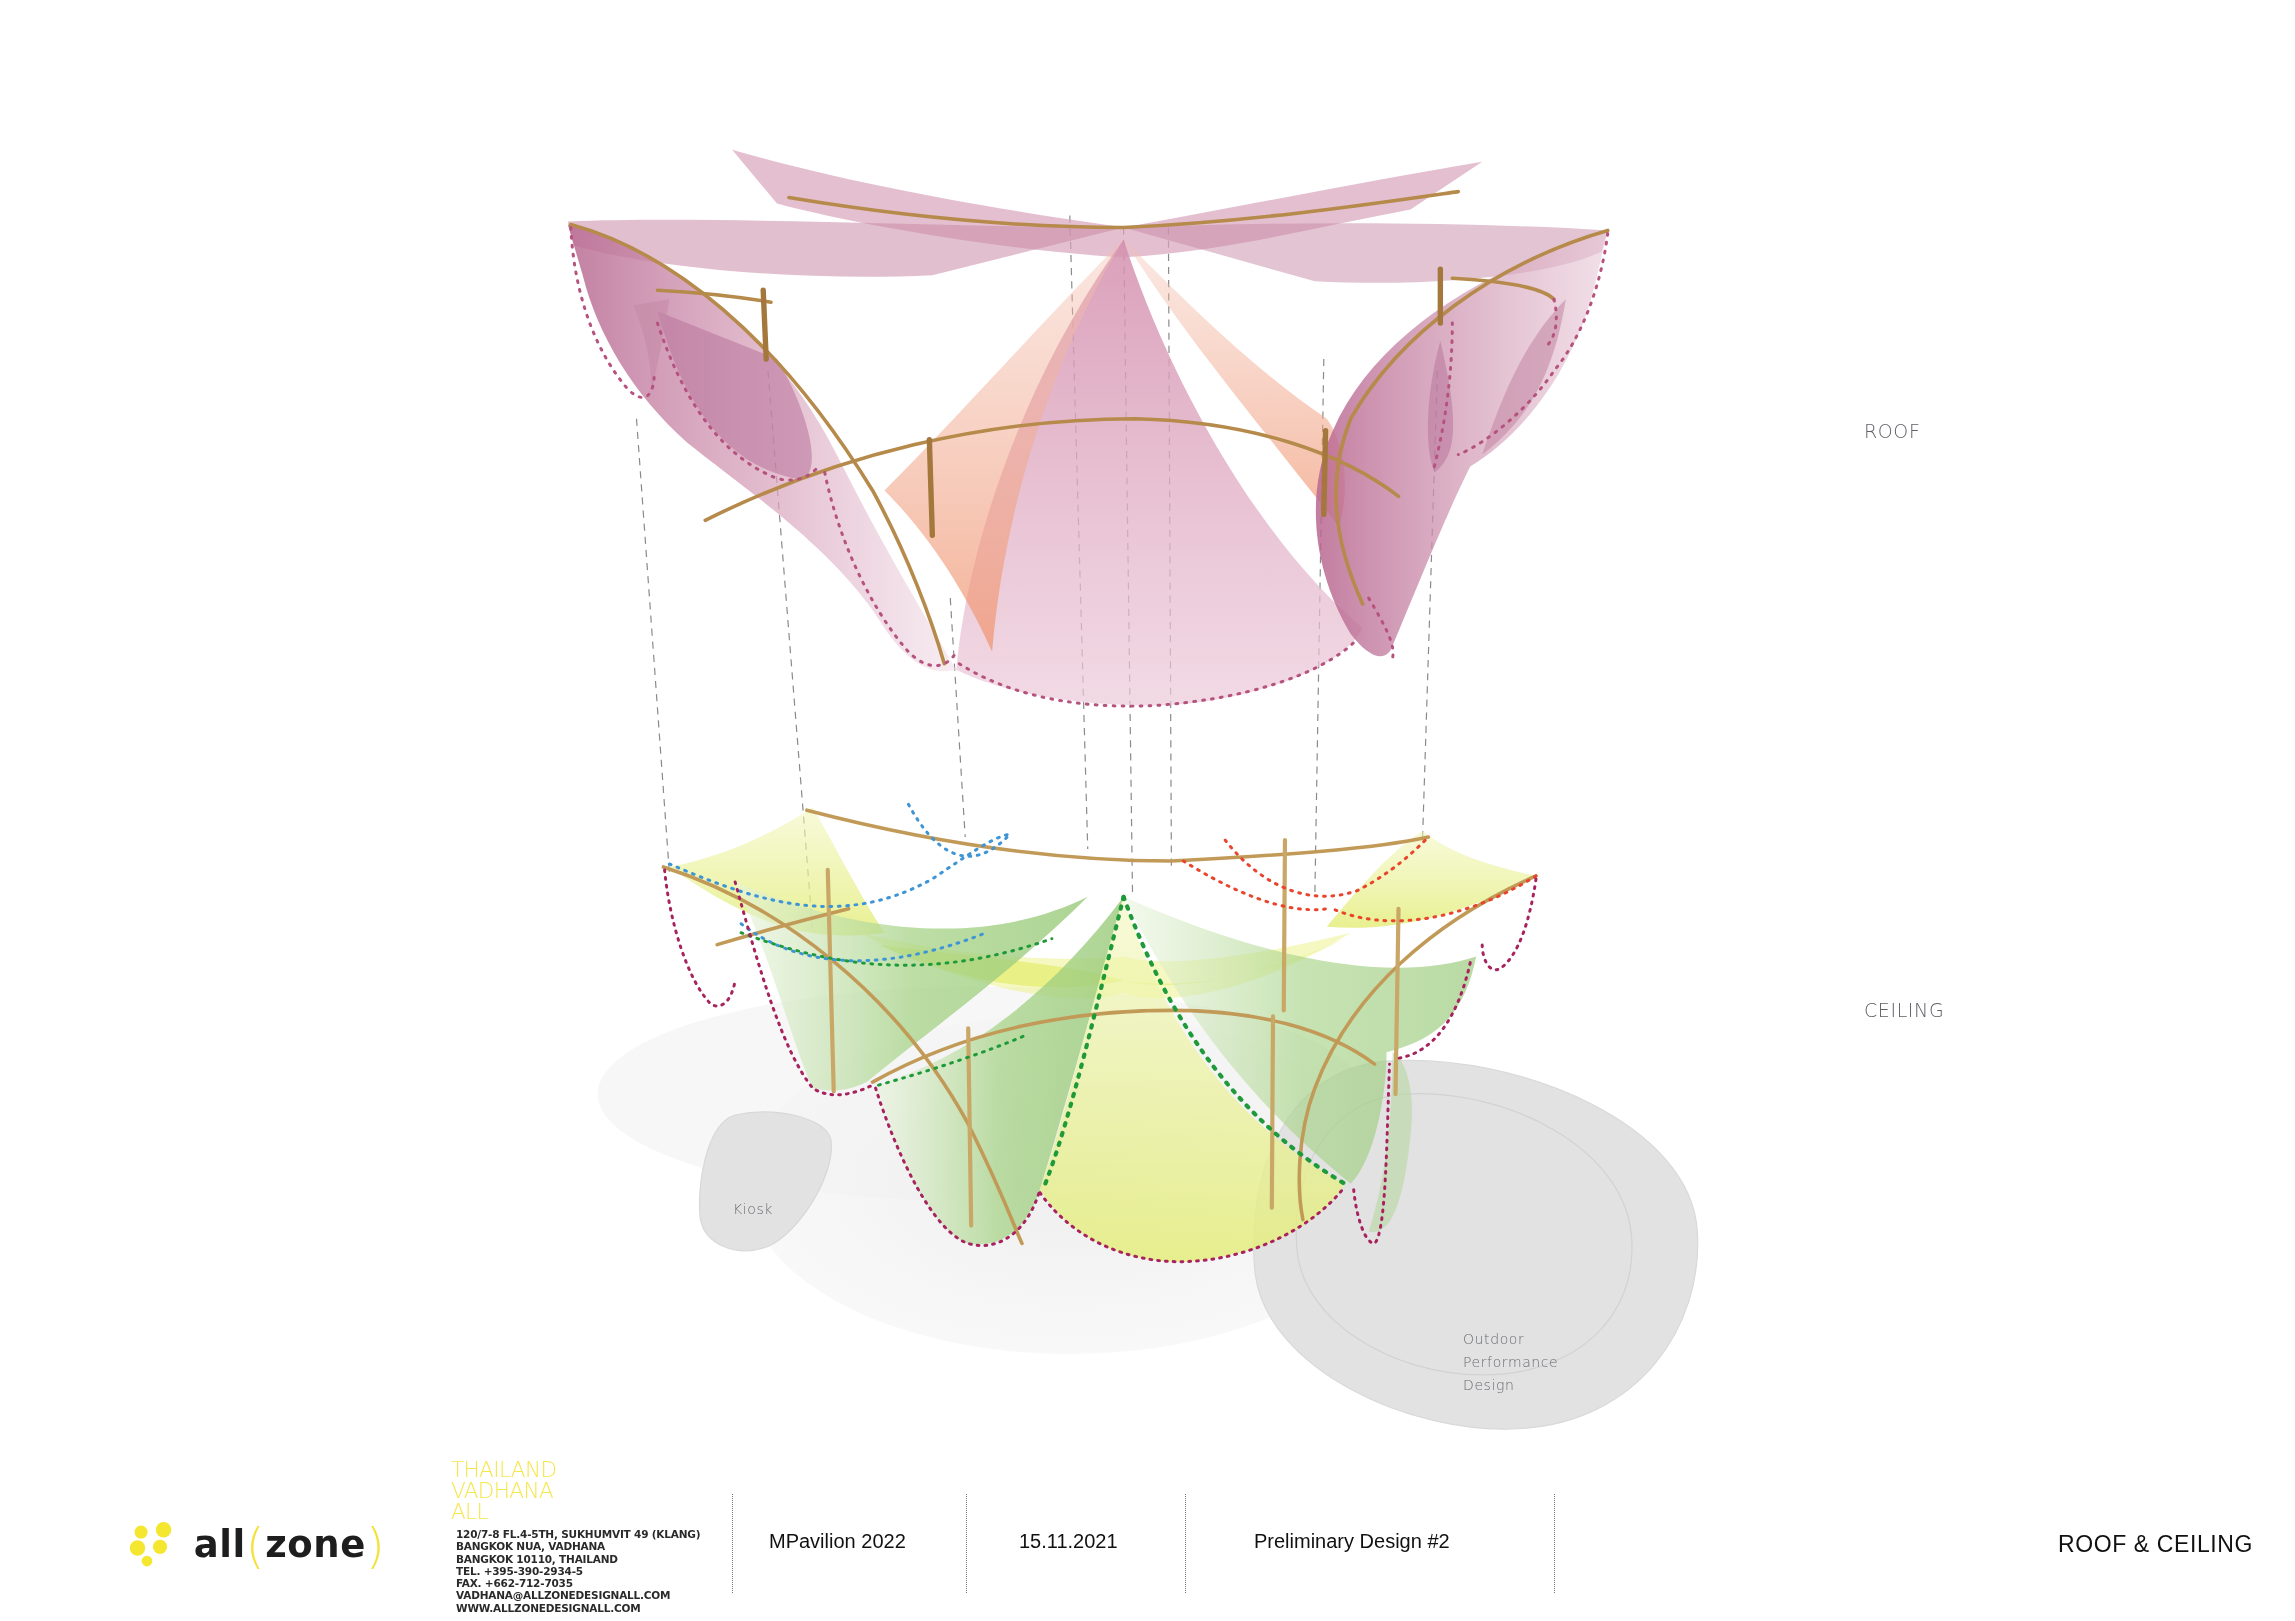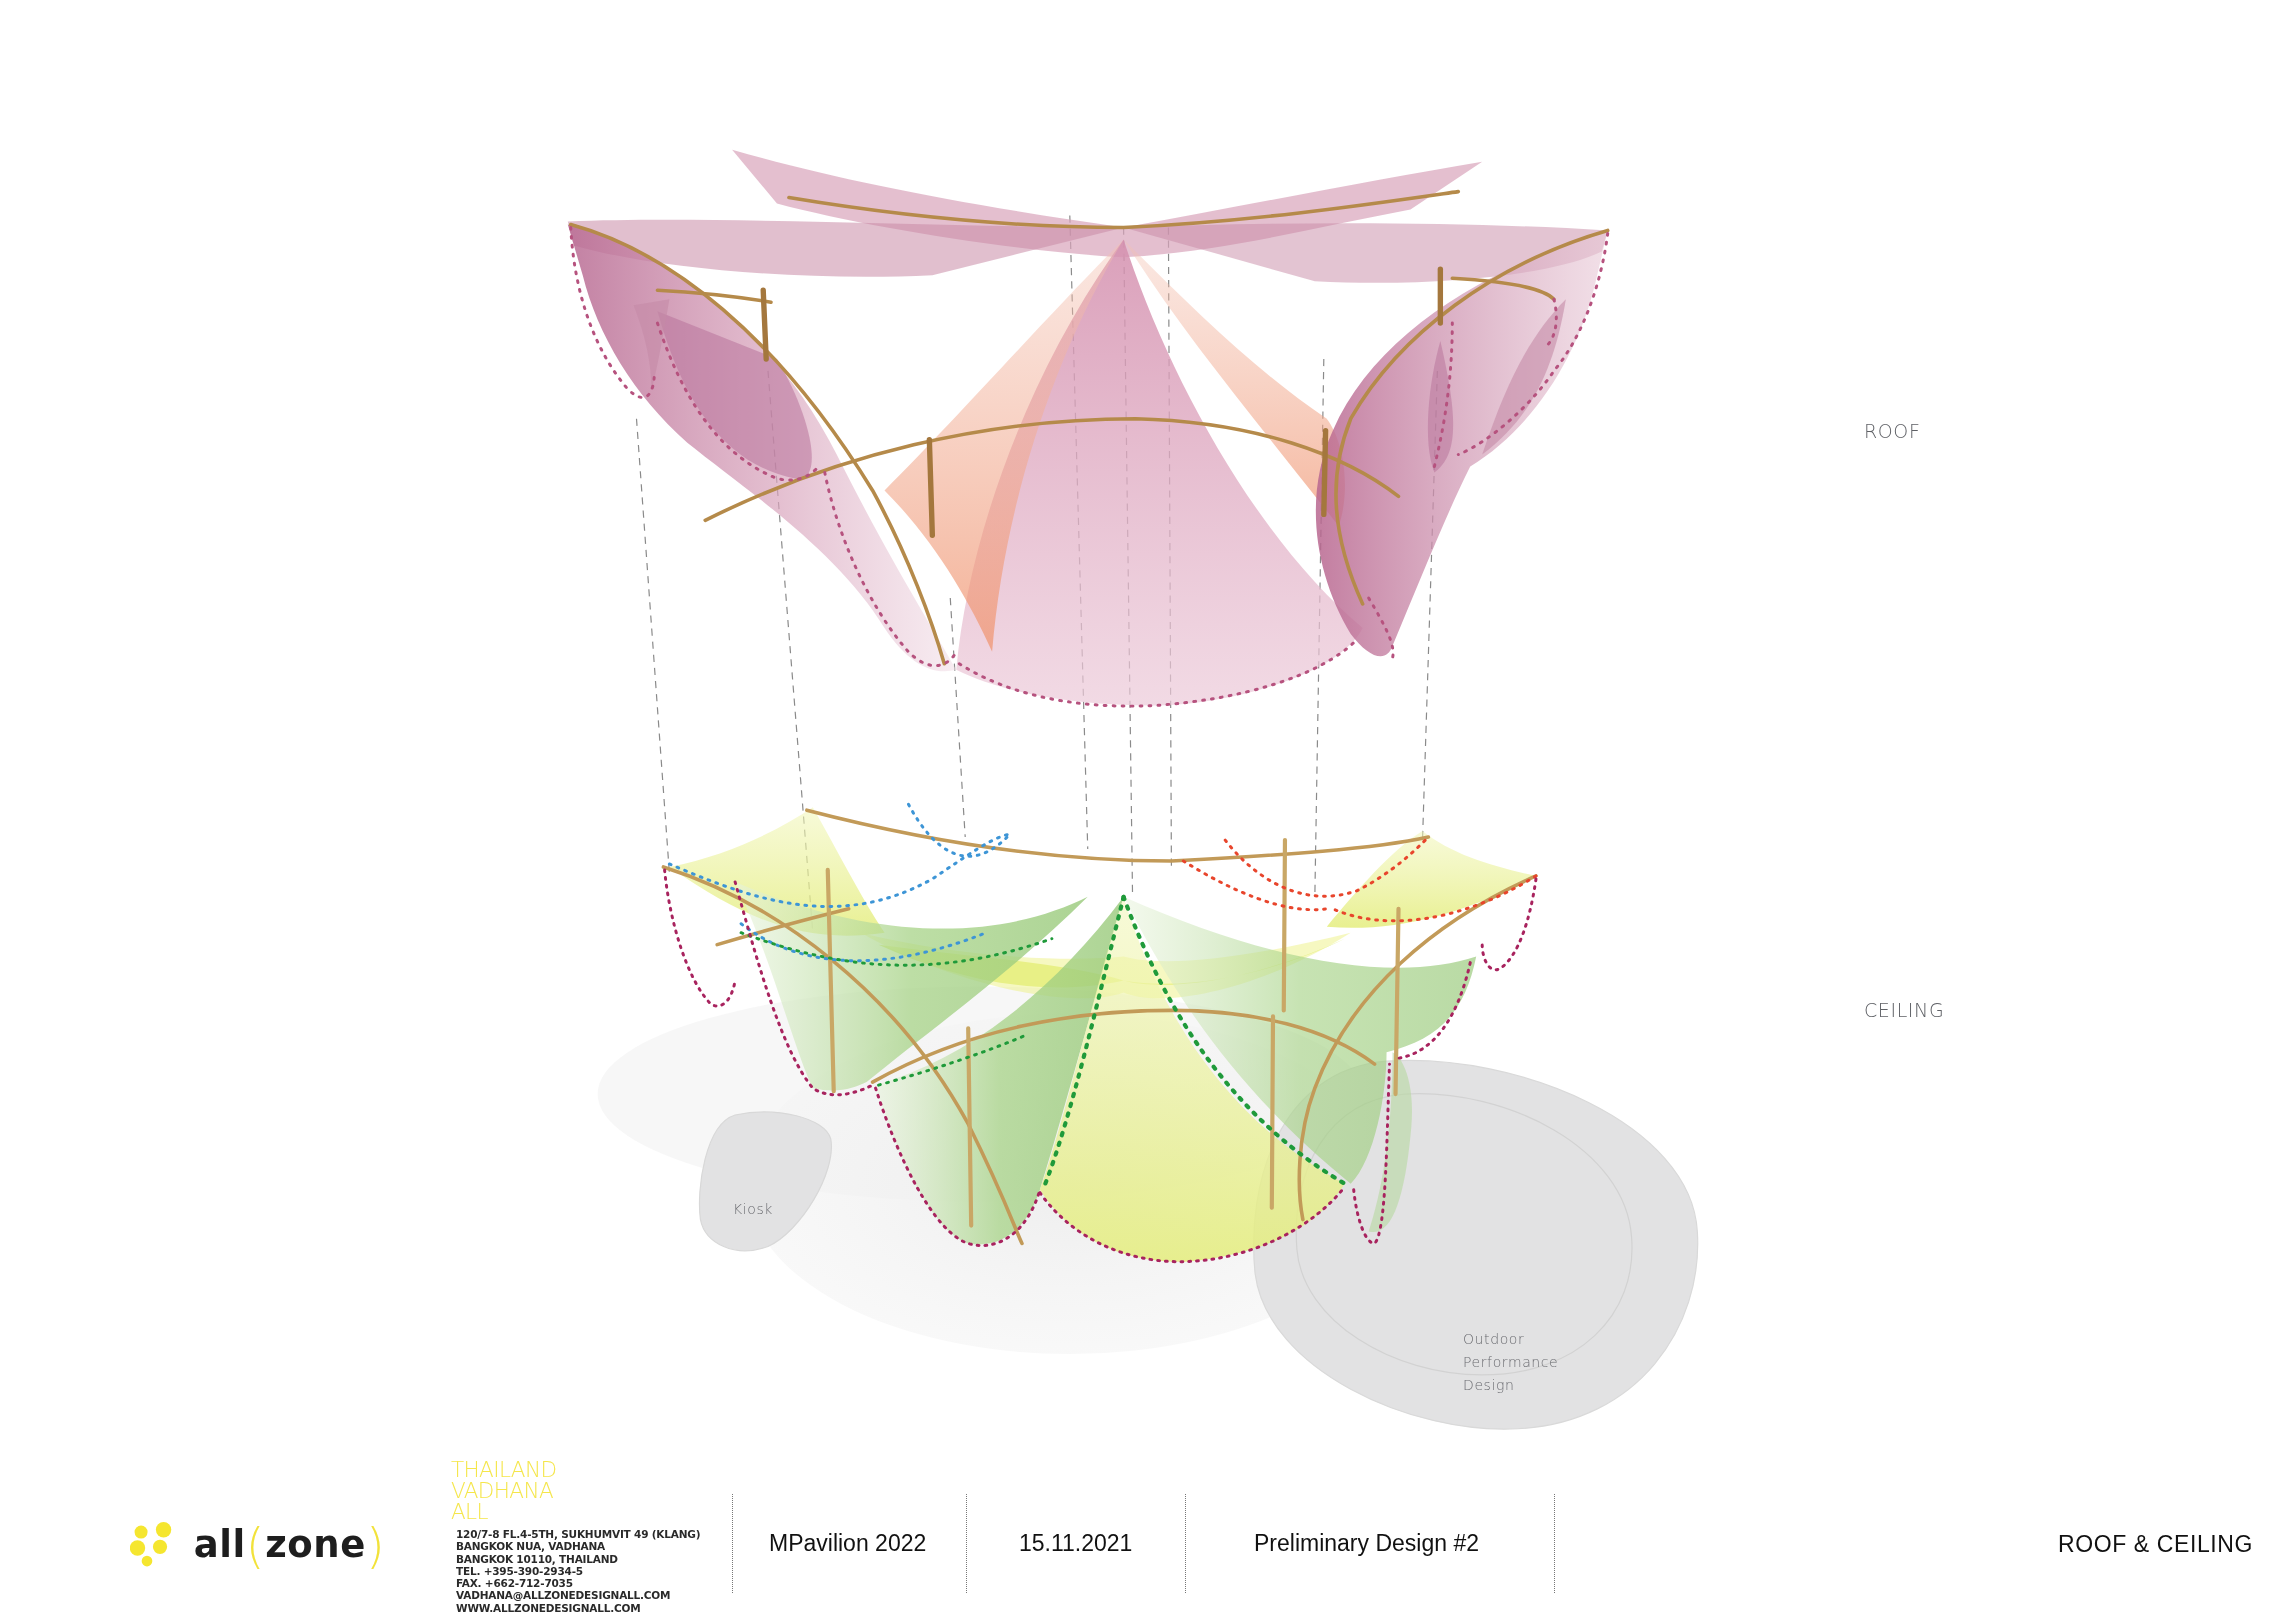--- a/index.html
+++ b/index.html
@@ -3,21 +3,21 @@
 <meta charset="utf-8">
 <style>
   html, body { margin:0; padding:0; background:#ffffff; }
   body { width:2295px; height:1621px; position:relative; overflow:hidden;
          font-family:"Liberation Sans", sans-serif; }
   .abs { position:absolute; }
   #drawing { position:absolute; left:0; top:0; width:2295px; height:1459px; }
   .label-light { font-family:"DejaVu Sans", sans-serif; color:#5f6166; font-weight:300; letter-spacing:0.6px; }
   .layer-label { font-size:19px; }
   .place-label { font-size:14px; color:#6a6b70; line-height:23px; }
-  .tb-text { font-family:"Liberation Sans", sans-serif; color:#111; font-size:23px; white-space:nowrap; }
+  .tb-text { font-family:"Liberation Sans", sans-serif; color:#111; font-size:20px; white-space:nowrap; }
   .divider { position:absolute; top:1494px; height:99px; width:0; border-left:1.8px dotted #777; }
   .firm-name { font-family:"DejaVu Sans", sans-serif; font-weight:200; color:#f5e64a; font-size:21.5px; line-height:21px; letter-spacing:-0.6px; }
   .addr { font-family:"DejaVu Sans", sans-serif; color:#2a2a2a; font-size:10.5px; line-height:12.3px; letter-spacing:-0.2px;font-weight:bold; }
   .logo-text { font-family:"DejaVu Sans", sans-serif; font-weight:bold; font-size:37px; color:#1e1e1e; letter-spacing:0.6px; }
   .paren { color:#f2e23a; font-weight:200; font-family:"DejaVu Sans", sans-serif; font-size:48px; position:relative; top:2.4px; }
 </style>
 </head>
 <body>
 
 <svg id="drawing" viewBox="0 0 3840 2440" xmlns="http://www.w3.org/2000/svg">

